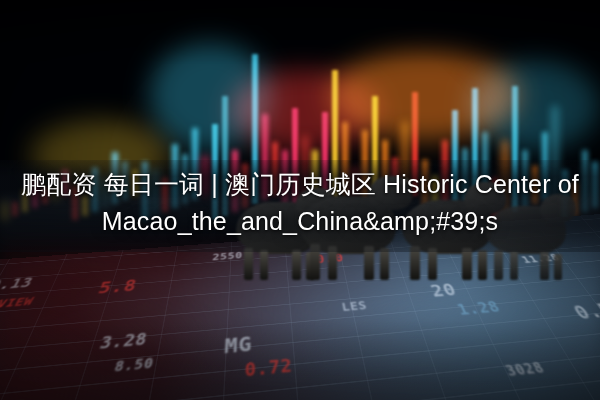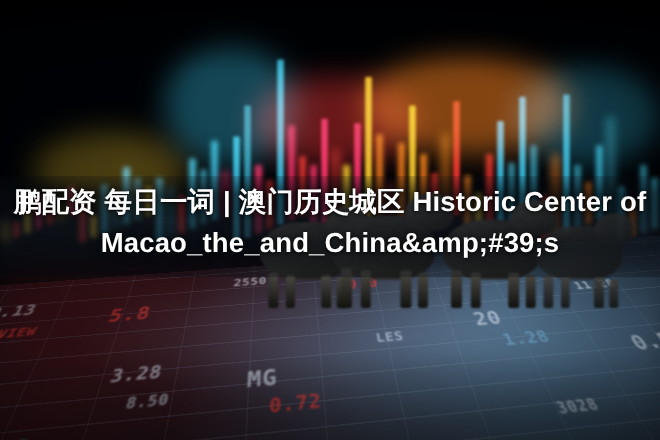--- a/index.html
+++ b/index.html
@@ -136,21 +136,21 @@
         rgba(10,14,20,.66) 72%,
         rgba(10,14,20,.34) 100%);
     pointer-events:none;
   }
 
   
   .headline{
     position:absolute;left:0;top:166px;width:600px;
     text-align:center;
     color:#ffffff;
-    font-weight:700;
+    font-weight:400;
     font-size:25px;
     line-height:37px;
     letter-spacing:.15px;
     text-shadow:0 1px 3px rgba(0,0,0,.85), 0 0 12px rgba(0,0,0,.55);
     word-break:break-word;
     padding:0 1px;
     box-sizing:border-box;
   }
 </style>
 </head>

